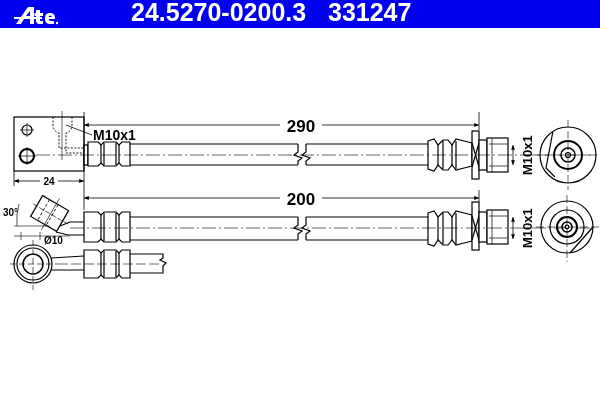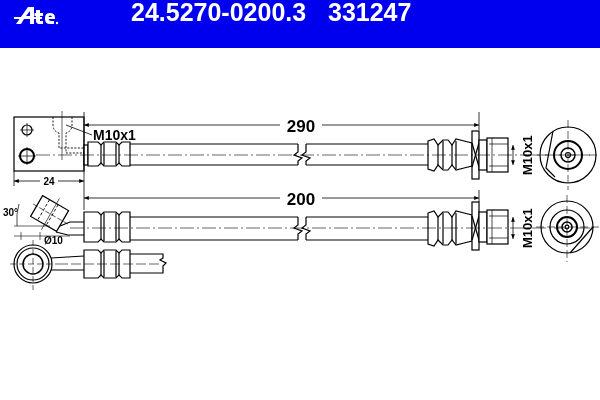--- a/index.html
+++ b/index.html
@@ -1,17 +1,17 @@
 <!DOCTYPE html>
 <html><head>
   <meta charset="utf-8">
   <style>
     html, body { margin: 0; padding: 0; background: #ffffff; }
     body { width: 600px; height: 400px; position: relative; overflow: hidden; font-family: "Liberation Sans", sans-serif; }
-    .header { position: absolute; left: 0; top: 0; width: 600px; height: 48px; background: #0000ee; }
+    .header { position: absolute; left: 0; top: 0; width: 600px; height: 28px; background: #0000ee; }
     .logo { position: absolute; left: 14px; top: 3px; width: 60px; height: 24px; }
     .part-no { position: absolute; left: 131px; top: -2px; color: #ffffff; font-weight: bold; font-size: 25px; letter-spacing: 0px; white-space: nowrap; font-family: "Liberation Sans", sans-serif; }
     .ref-no { position: absolute; left: 328px; top: -2px; color: #ffffff; font-weight: bold; font-size: 25px; white-space: nowrap; font-family: "Liberation Sans", sans-serif; }
     .drawing { position: absolute; left: 0; top: 31px; width: 600px; height: 369px; }
     svg text { font-family: "Liberation Sans", sans-serif; font-weight: bold; fill: #000; }
   </style>
 </head>
 <body>
 
 <div class="header">

